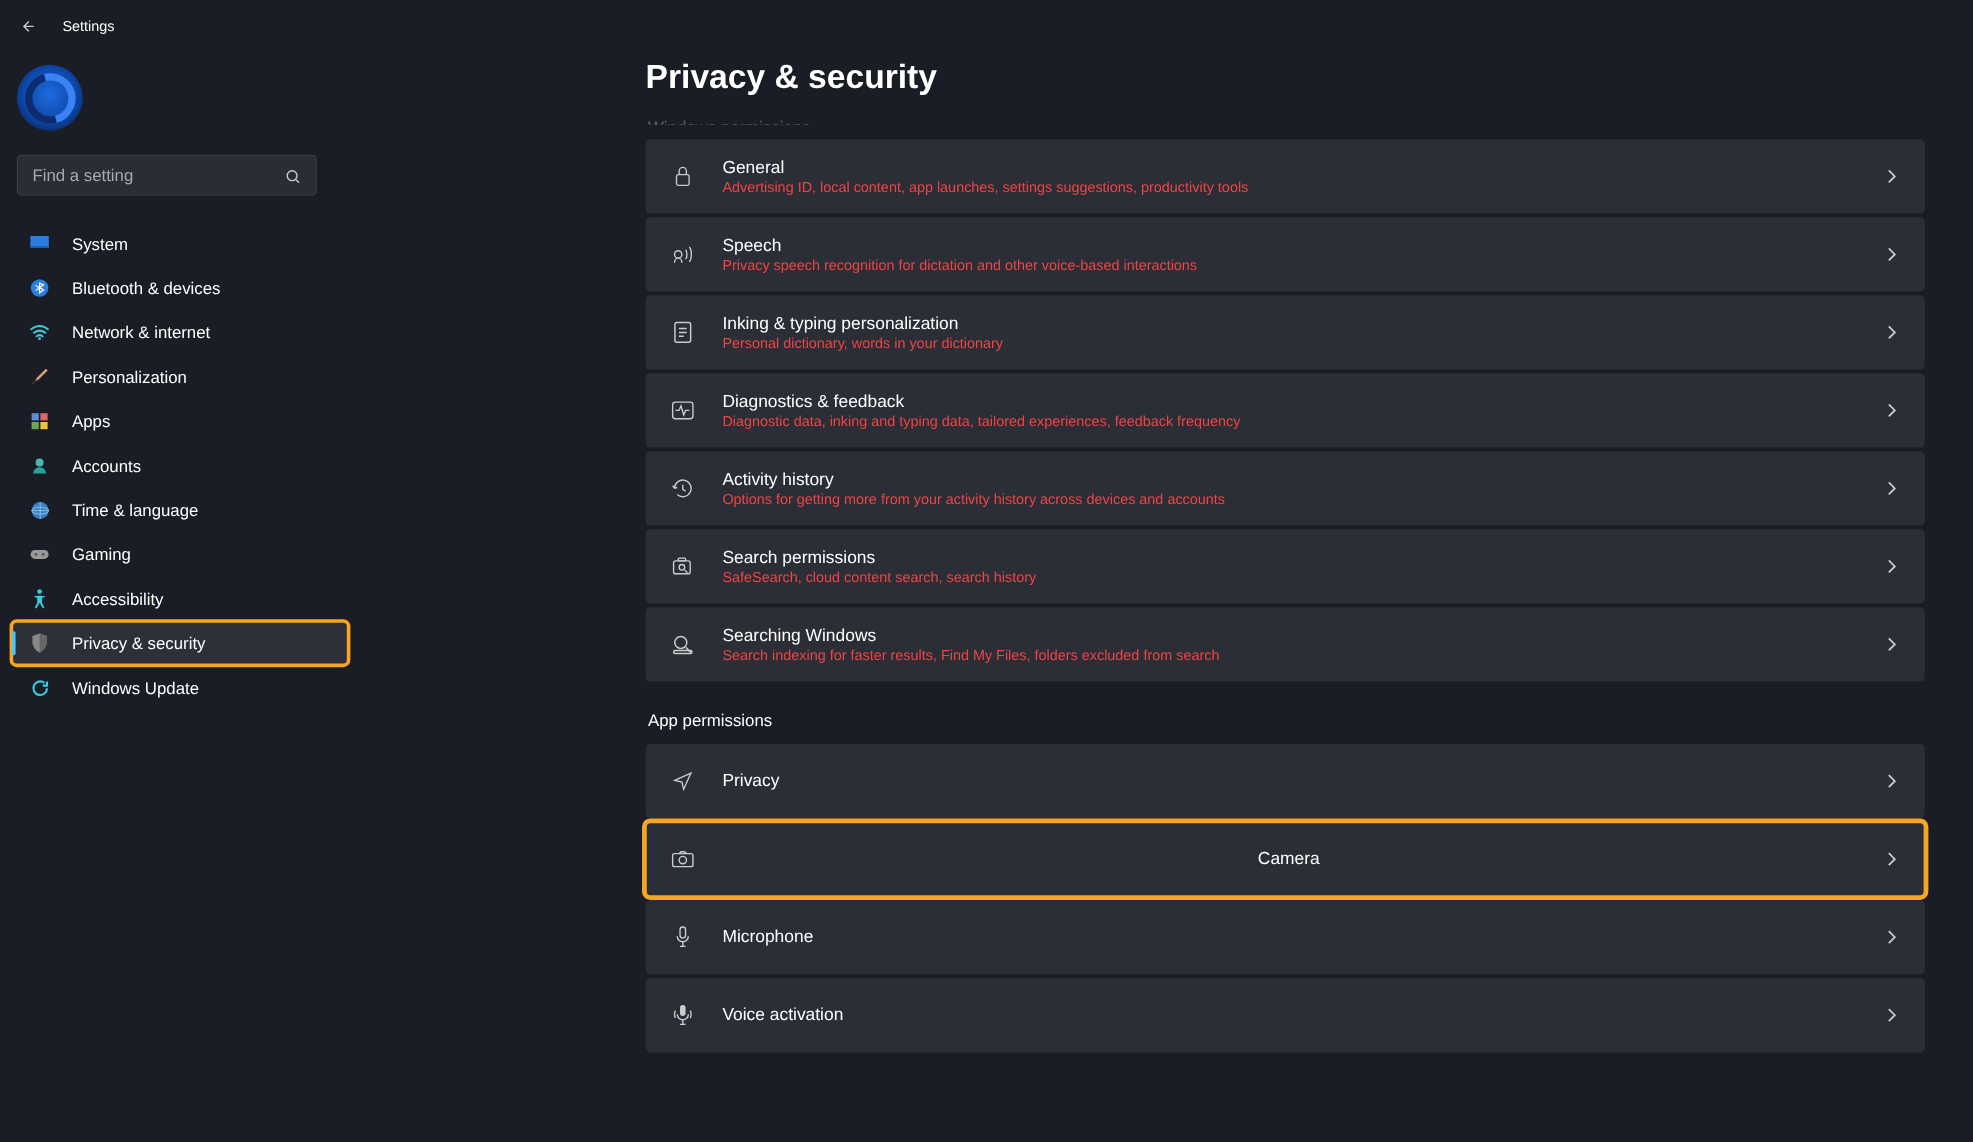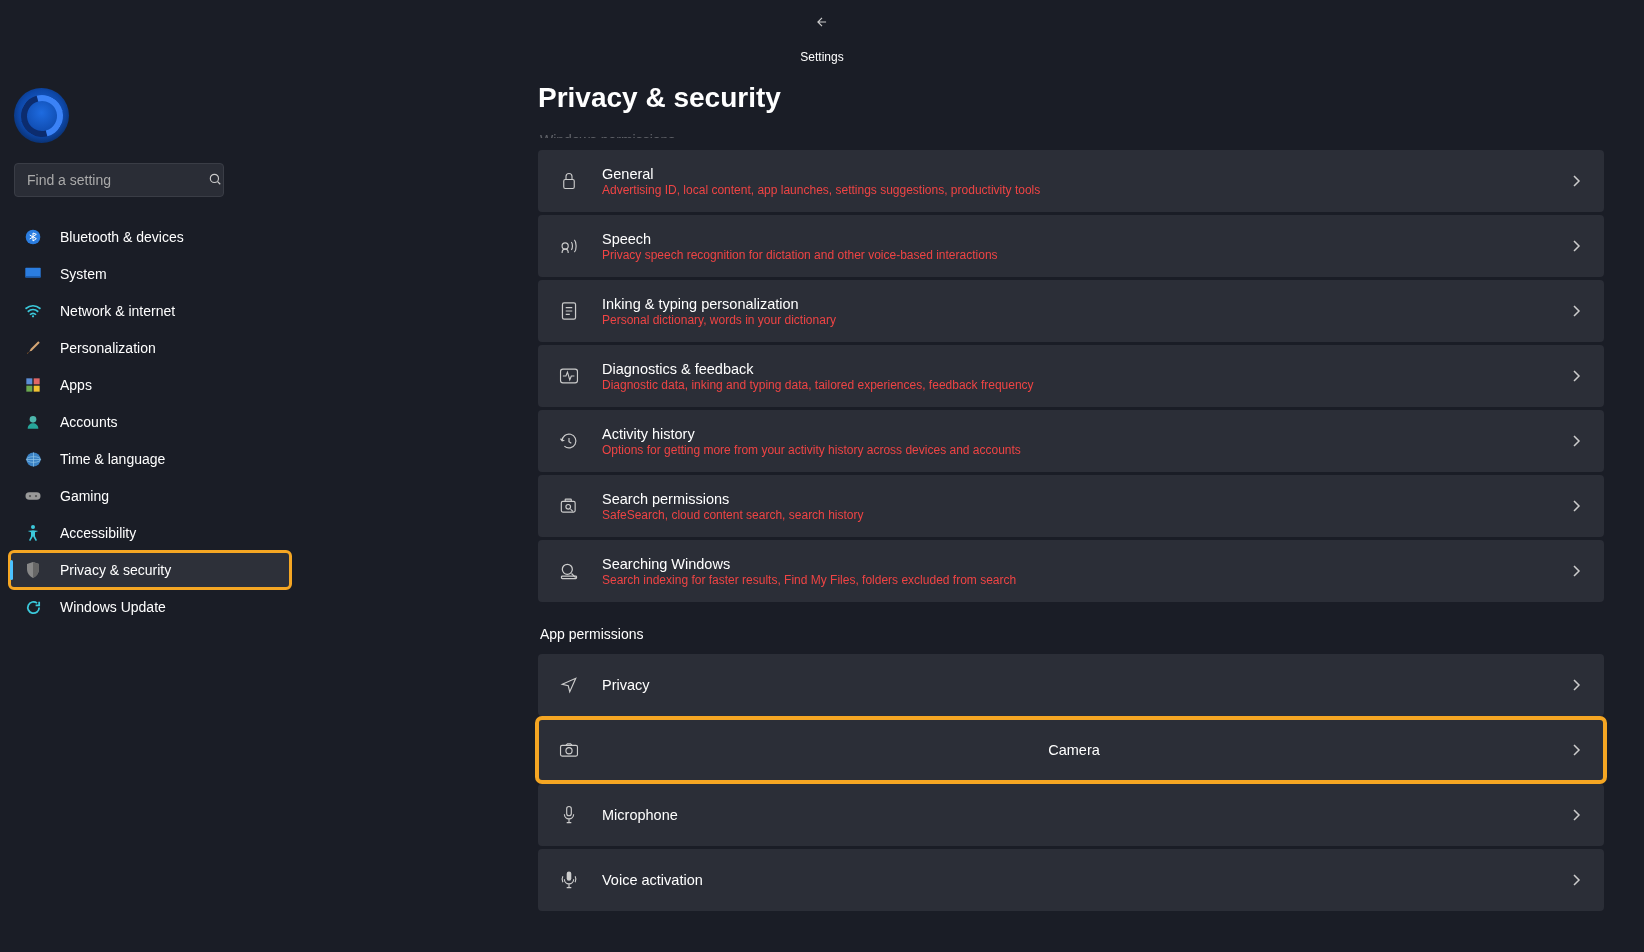--- a/index.html
+++ b/index.html
@@ -11,21 +11,20 @@
       width: 1644px;
       height: 952px;
       overflow: hidden;
       position: relative;
     }
     .header {
       display: flex;
       align-items: center;
       padding: 14px 16px;
       gap: 20px;
-      flex-direction: column;
     }
     .back-btn {
       width: 16px;
       height: 16px;
       display: flex;
       align-items: center;
       justify-content: center;
       cursor: pointer;
     }
     .header-title {
@@ -61,23 +60,23 @@
       border-top-color: #3b82f6;
       border-right-color: #3b82f6;
       transform: rotate(30deg);
     }
     .search-box {
       background: #2a2d36;
       border: 1px solid #3a3d46;
       border-radius: 4px;
       padding: 8px 12px;
       display: flex;
-      align-items: flex-start;
+      align-items: flex-end;
       margin: 0 4px 22px 4px;
-      width: 210px;
+      width: 250px;
     }
     .search-box input {
       background: transparent;
       border: none;
       outline: none;
       color: #ccc;
       font-size: 14px;
       flex: 1;
     }
     .search-box input::placeholder { color: #aaa; }
@@ -193,35 +192,35 @@
       <span>
         <svg width="14" height="14" viewBox="0 0 24 24" fill="none" stroke="#ccc" stroke-width="2">
             <circle cx="11" cy="11" r="7"></circle>
             <path d="M21 21l-4.3-4.3"></path>
           </svg>
       </span>
     </div>
     <ul class="nav-list">
       <li class="nav-item">
         <span class="nav-icon">
+            <svg width="18" height="14" viewBox="0 0 24 20">
+              <rect x="1" y="1" width="22" height="14" rx="1" fill="#2b7de0"></rect>
+              <rect x="1" y="13" width="22" height="2" fill="#1a5cb0"></rect>
+            </svg>
+          </span>
+        <span class="nav-label">System</span>
+      </li>
+      <li class="nav-item">
+        <span class="nav-icon">
             <svg width="16" height="16" viewBox="0 0 24 24">
               <circle cx="12" cy="12" r="11" fill="#2b7de0"></circle>
               <path d="M12 6v12l5-3.5-5-3 5-3.5-5-2z M7 9l5 3-5 3" stroke="#fff" stroke-width="1.5" fill="none"></path>
             </svg>
           </span>
         <span class="nav-label">Bluetooth &amp; devices</span>
-      </li>
-      <li class="nav-item">
-        <span class="nav-icon">
-            <svg width="18" height="14" viewBox="0 0 24 20">
-              <rect x="1" y="1" width="22" height="14" rx="1" fill="#2b7de0"></rect>
-              <rect x="1" y="13" width="22" height="2" fill="#1a5cb0"></rect>
-            </svg>
-          </span>
-        <span class="nav-label">System</span>
       </li>
       <li class="nav-item">
         <span class="nav-icon">
             <svg width="18" height="14" viewBox="0 0 24 18">
               <path d="M2 6 Q12 -2 22 6 M5 10 Q12 4 19 10 M8 14 Q12 10 16 14" stroke="#3bc9db" stroke-width="2.2" fill="none"></path>
               <circle cx="12" cy="16" r="1.5" fill="#3bc9db"></circle>
             </svg>
           </span>
         <span class="nav-label">Network &amp; internet</span>
       </li>

